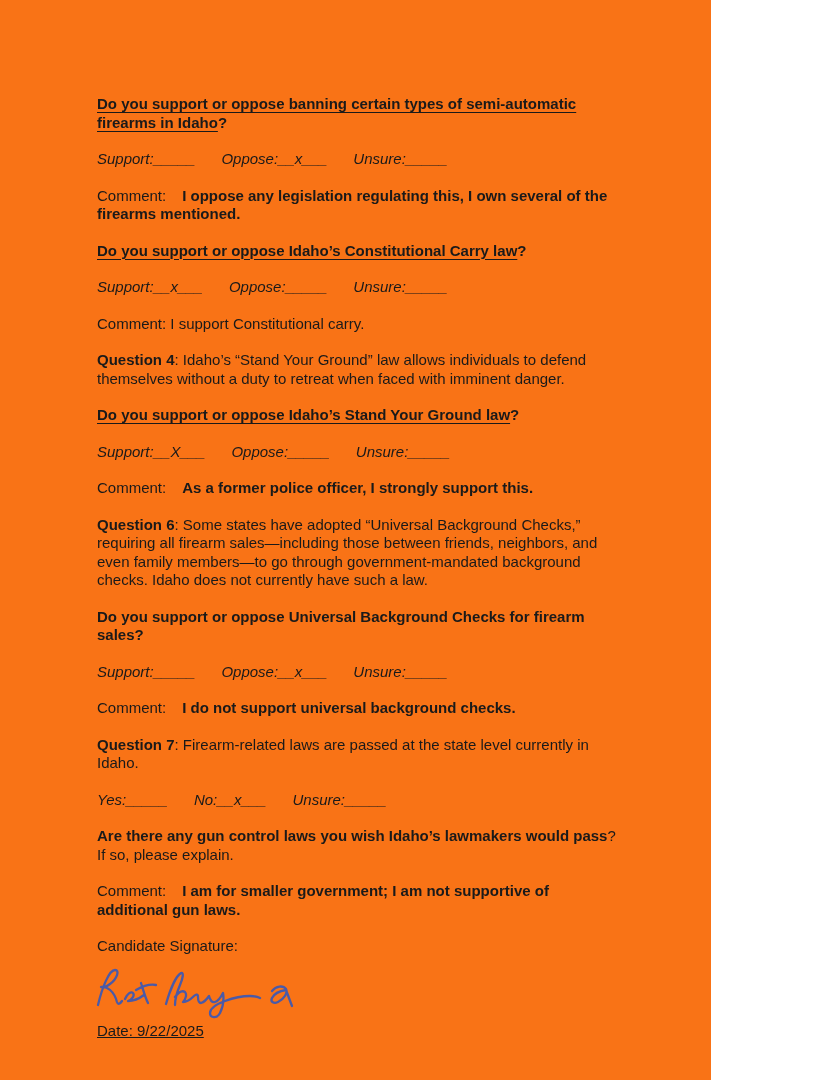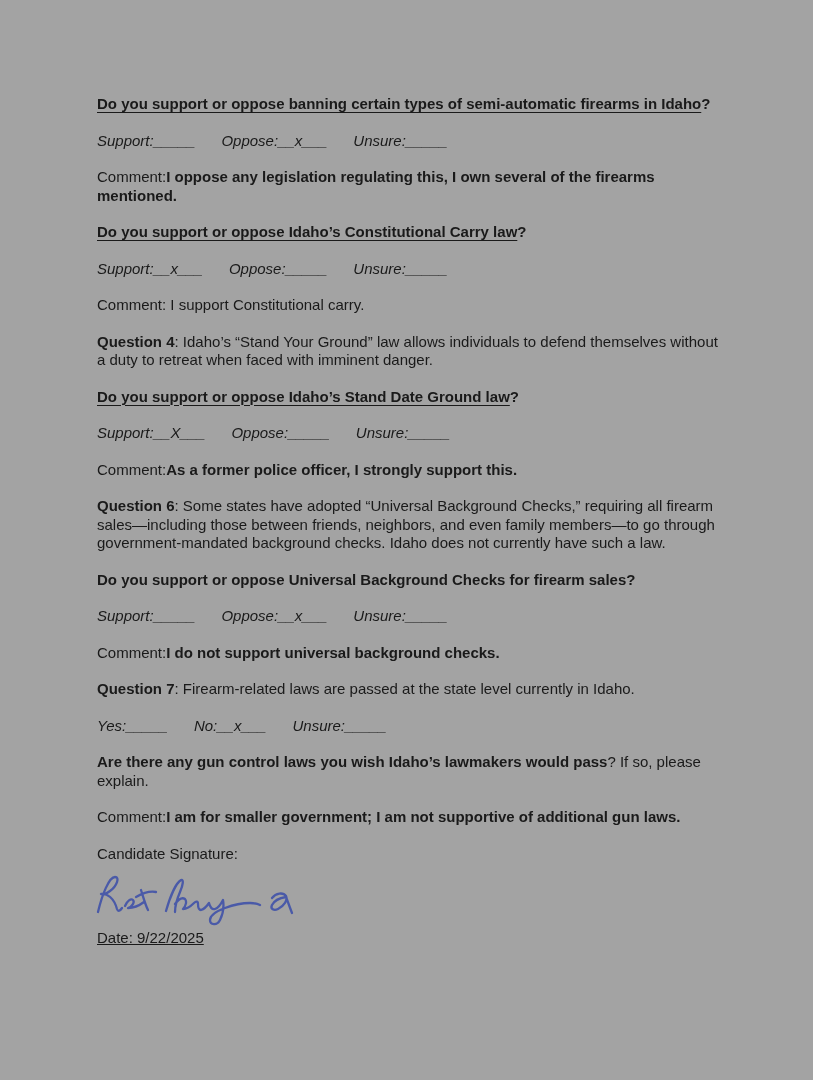--- a/index.html
+++ b/index.html
@@ -1,34 +1,34 @@
 <!DOCTYPE html>
 <html><head>
 <meta charset="utf-8">
 <style>
   html, body { margin: 0; padding: 0; background: #ffffff; }
   .page {
     position: relative;
-    width: 813px;
+    width: 711px;
     height: 1080px;
-    background: #a3a3a3;
+    background: #f97316;
     box-sizing: border-box;
     padding: 95px 90px 0 97px;
     font-family: "Liberation Sans", sans-serif;
     font-size: 15px;
     line-height: 18.5px;
     color: #1a1a1a;
     overflow: hidden;
   }
   .doc p { margin: 0 0 18px 0; }
   .b { font-weight: bold; }
   .u { text-decoration: underline; text-underline-offset: 3px; text-decoration-thickness: 1.3px; }
   .opt { margin-right: 26px; font-style: italic; }
   .opt:last-child { margin-right: 8px; }
-  .comment-label { margin-right: 0; }
+  .comment-label { margin-right: 16px; }
   .sig-label { margin: 18px 0 0 0 !important; }
   .sig-svg { display: block; margin: 2px 0 0 -3px; }
   .date-line { margin: 2px 0 0 0 !important; text-decoration: underline; }
 </style>
 </head>
 <body>
 
 <div class="page">
   <div class="doc">
 
@@ -38,21 +38,21 @@
     </p>
     <p><span class="comment-label">Comment:</span><span class="b">I oppose any legislation regulating this, I own several of the firearms mentioned.</span></p>
 
     <p><span class="b u">Do you support or oppose Idaho’s Constitutional Carry law</span><span class="b">?</span></p>
     <p>
       <span class="opt">Support:__x___</span><span class="opt">Oppose:_____</span><span class="opt">Unsure:_____</span>
     </p>
     <p>Comment: I support Constitutional carry.</p>
 
     <p><span class="b">Question 4</span><span>: Idaho’s “Stand Your Ground” law allows individuals to defend themselves without a duty to retreat when faced with imminent danger.</span></p>
-    <p><span class="b u">Do you support or oppose Idaho’s Stand Date Ground law</span><span class="b">?</span></p>
+    <p><span class="b u">Do you support or oppose Idaho’s Stand Your Ground law</span><span class="b">?</span></p>
     <p>
       <span class="opt">Support:__X___</span><span class="opt">Oppose:_____</span><span class="opt">Unsure:_____</span>
     </p>
     <p><span class="comment-label">Comment:</span><span class="b">As a former police officer, I strongly support this.</span></p>
 
     <p><span class="b">Question 6</span><span>: Some states have adopted “Universal Background Checks,” requiring all firearm sales—including those between friends, neighbors, and even family members—to go through government-mandated background checks. Idaho does not currently have such a law.</span></p>
     <p><span class="b">Do you support or oppose Universal Background Checks for firearm sales?</span></p>
     <p>
       <span class="opt">Support:_____</span><span class="opt">Oppose:__x___</span><span class="opt">Unsure:_____</span>
     </p>

